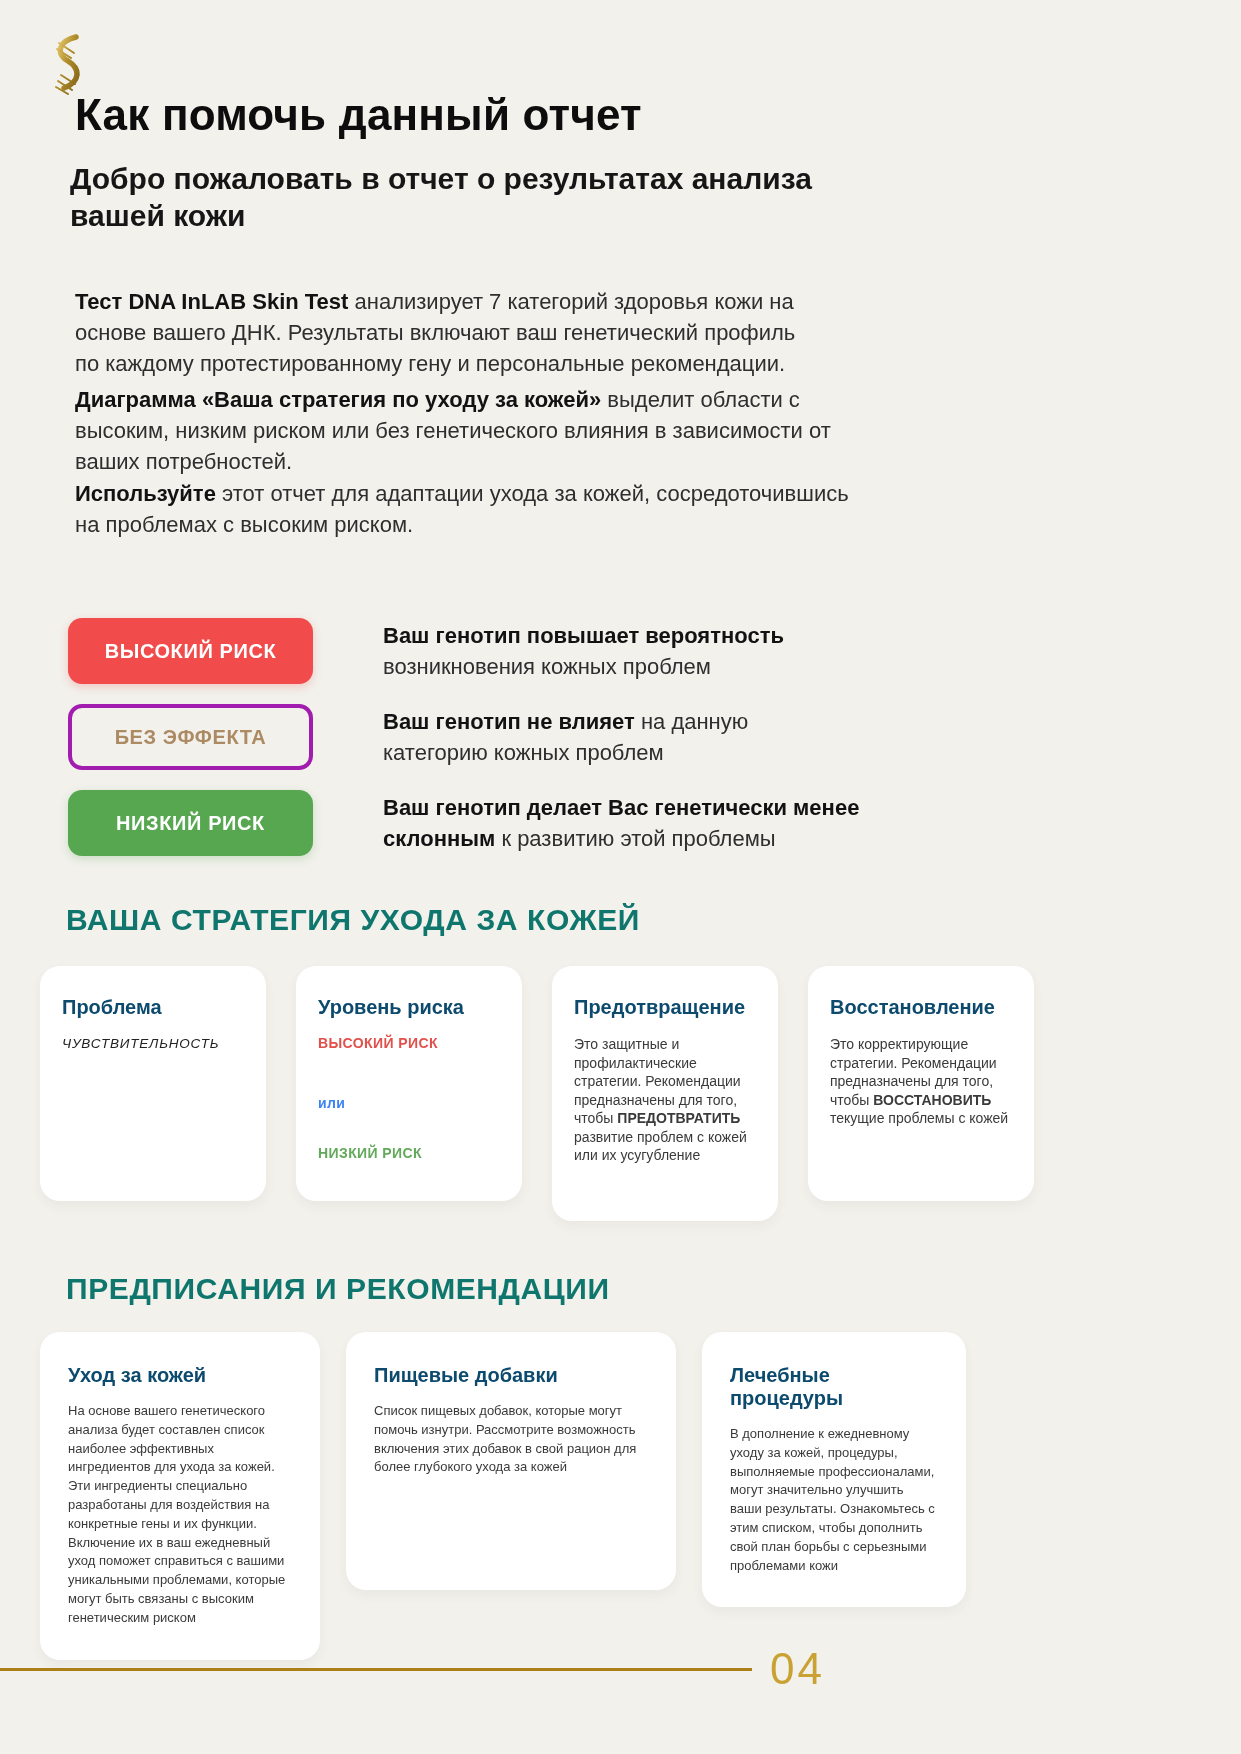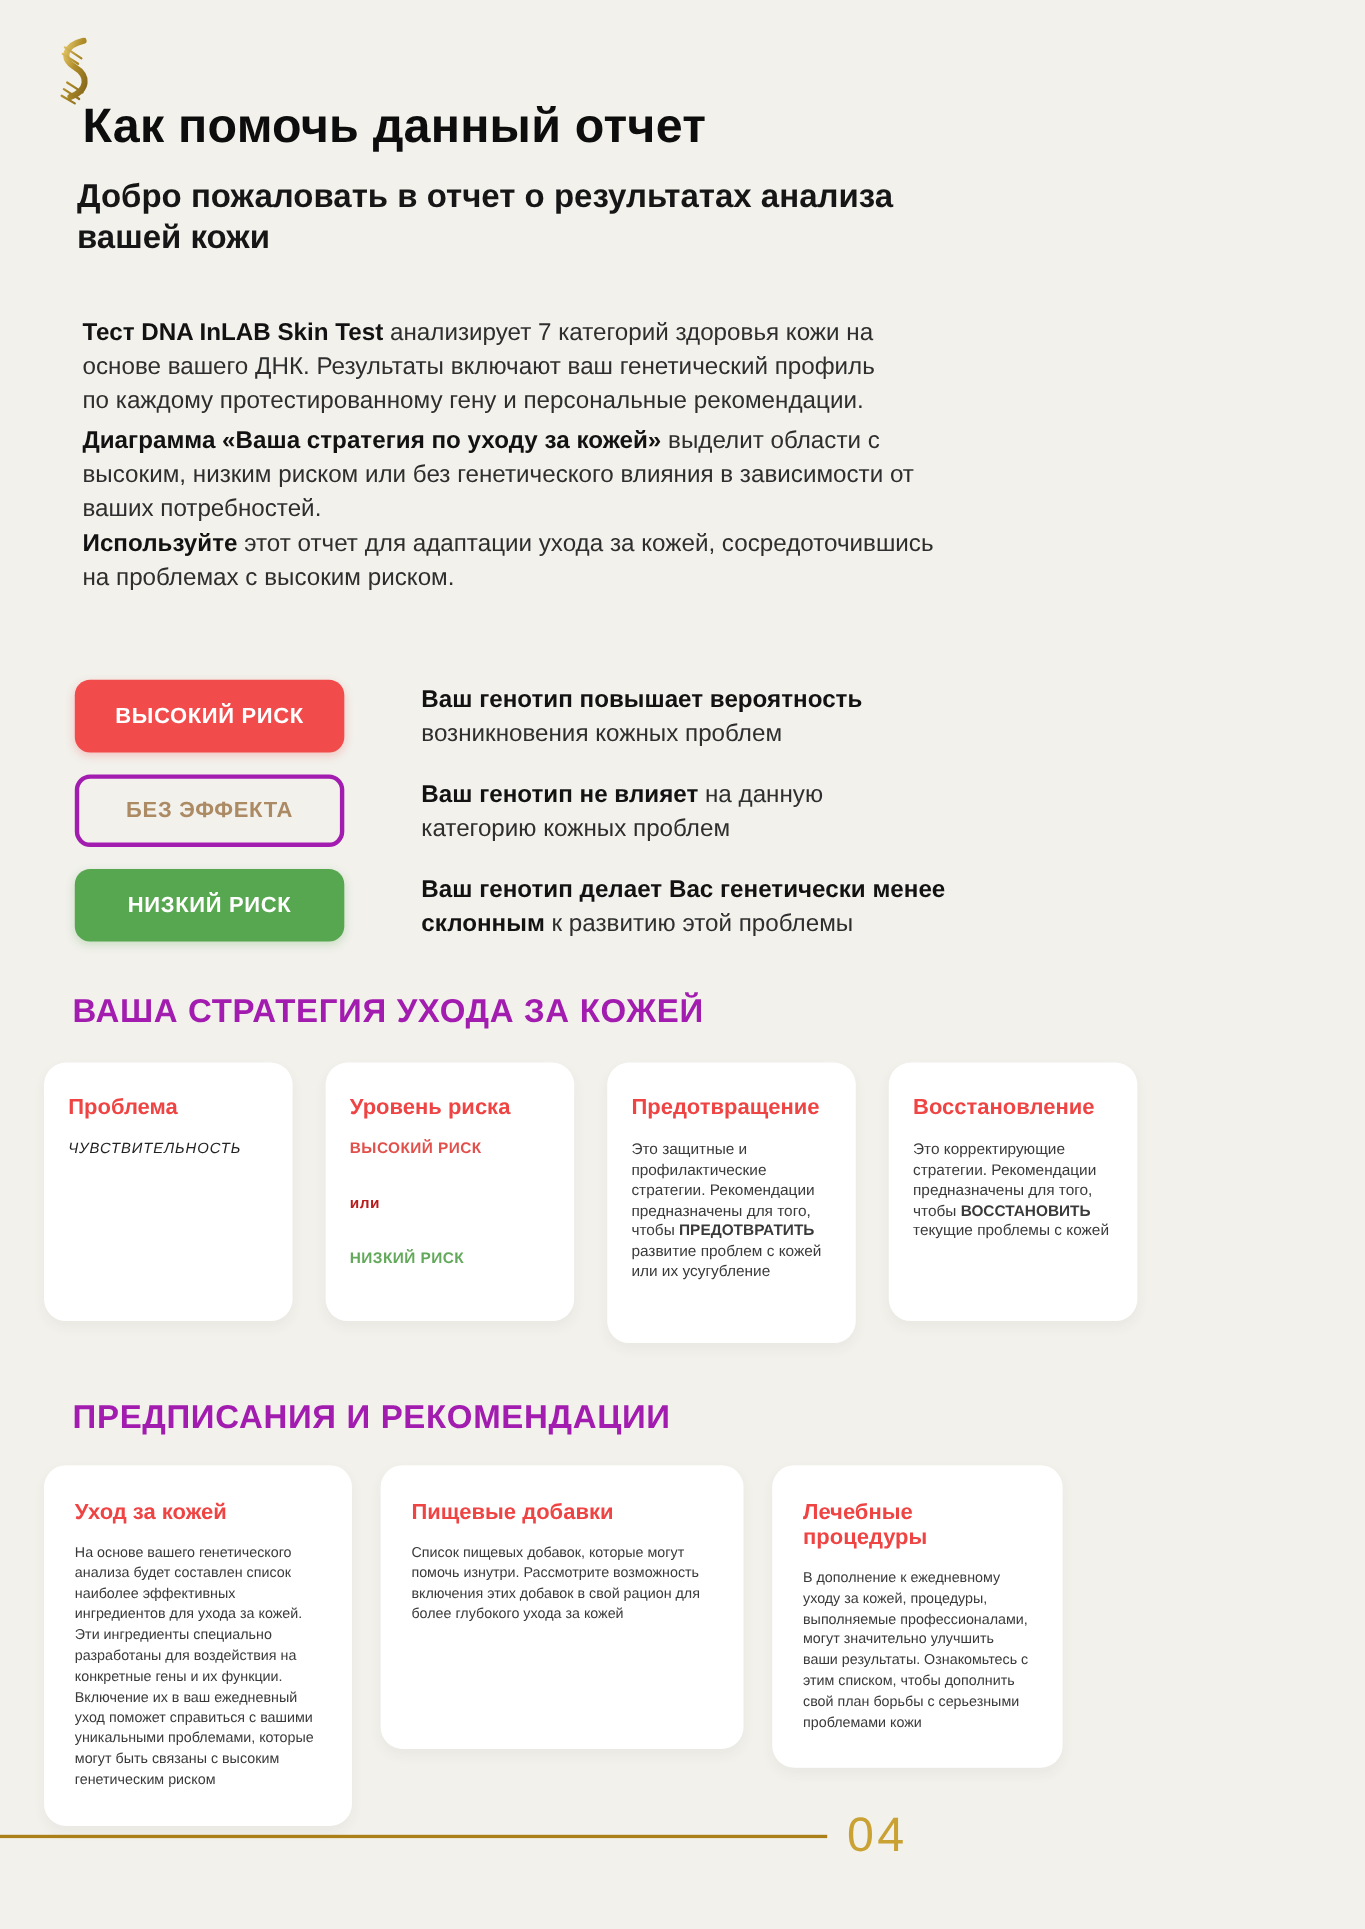--- a/index.html
+++ b/index.html
@@ -40,37 +40,37 @@
   .badge-none{background:transparent;border:4px solid #a21caf;color:#ab8a64;}
   .badge-low{background:#57a750;color:#ffffff;box-shadow:0 3px 8px rgba(87,167,80,.25);}
   .legend-desc{
     margin:2px 0 0 70px;font-size:22px;line-height:31px;color:#2e2e2e;
   }
   .ld1{width:500px;} .ld2{width:430px;} .ld3{width:480px;}
   .legend-desc b{color:#121212;}
   
   .section-title{
     position:absolute;left:66px;font-size:30px;font-weight:700;
-    letter-spacing:.6px;color:#a21caf;
+    letter-spacing:.6px;color:#0f766e;
   }
   .st1{top:903px;} .st2{top:1272px;}
   
   .card{
     background:#ffffff;border-radius:20px;box-sizing:border-box;
     box-shadow:0 5px 12px rgba(60,60,50,.05);
   }
   .row1{position:absolute;left:40px;top:966px;display:flex;gap:30px;align-items:flex-start;}
   .row1 .card{width:226px;padding:30px 22px;}
   .sc1{min-height:235px;} .sc2{min-height:235px;} .sc3{min-height:255px;} .sc4{min-height:235px;}
-  .card-title{font-size:20px;font-weight:800;color:#ef4444;margin:0 0 16px 0;}
+  .card-title{font-size:20px;font-weight:800;color:#0c4a6e;margin:0 0 16px 0;}
   .card-body{font-size:14px;line-height:18.5px;color:#3a3a3a;margin:0;}
   .problem-value{font-size:13.5px;letter-spacing:.8px;color:#222;font-style:italic;}
   .risk-label{font-size:14px;font-weight:700;letter-spacing:.4px;margin:0;}
   .risk-high{color:#e2504c;margin-top:4px;}
-  .risk-or{color:#b91c1c;margin-top:34px;}
+  .risk-or{color:#3b82f6;margin-top:44px;}
   .risk-low{color:#63a95b;margin-top:34px;}
   .row2{position:absolute;left:40px;top:1332px;display:flex;gap:26px;align-items:flex-start;}
   .row2 .card{padding:32px 28px;}
   .pc1{width:280px;min-height:318px;}
   .pc2{width:330px;min-height:258px;}
   .pc3{width:264px;min-height:262px;}
   .row2 .card-title{font-size:20px;margin-bottom:15px;}
   .row2 .card-body{font-size:13px;line-height:18.8px;}
   
   .footer-line{position:absolute;left:0;top:1668px;width:752px;height:3px;background:#ab8019;}

